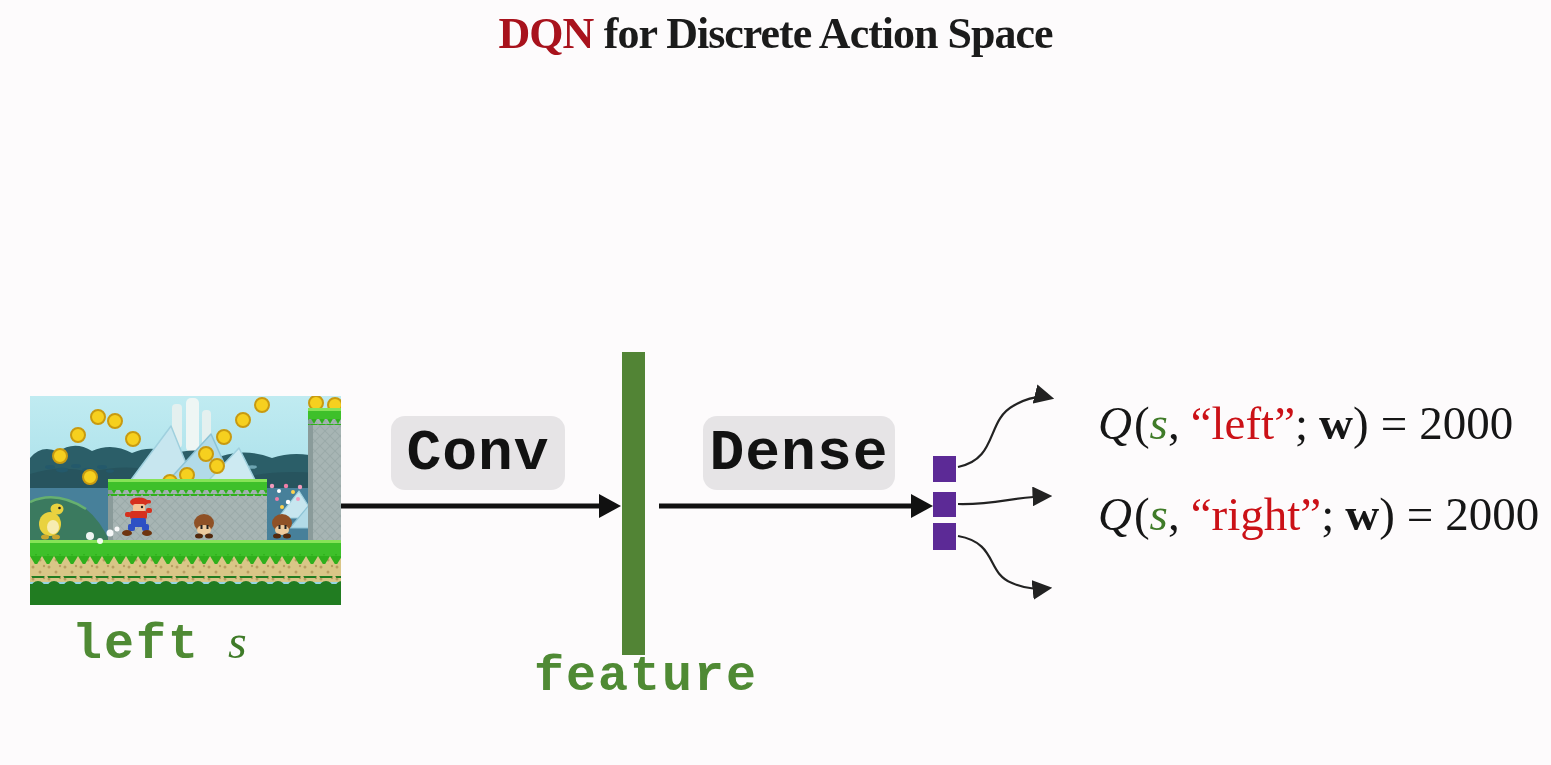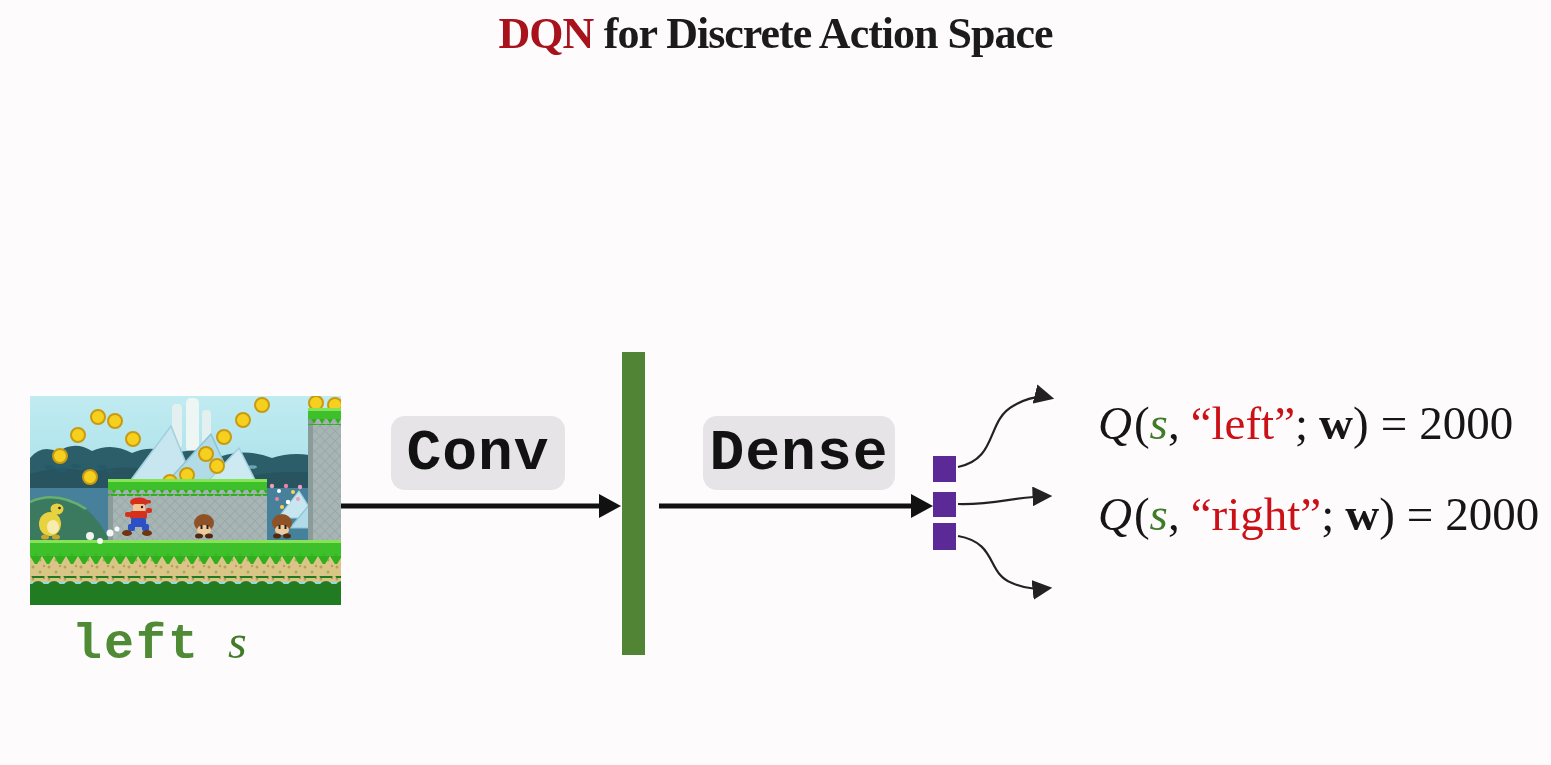--- a/index.html
+++ b/index.html
@@ -241,20 +241,21 @@
 
   <div class="state-label">
     <span class="green-kw">left</span><span class="sym">s</span>
   </div>
 
   <div class="pill pill-conv">
     <span>Conv</span>
   </div>
 
   <div class="feature-bar"></div>
+  <div class="feature-label green-kw">feature</div>
 
   <div class="pill pill-dense">
     <span>Dense</span>
   </div>
 
   <div class="node node-1"></div>
   <div class="node node-2"></div>
   <div class="node node-3"></div>
 
   <svg class="overlay" viewBox="0 0 1551 765">

